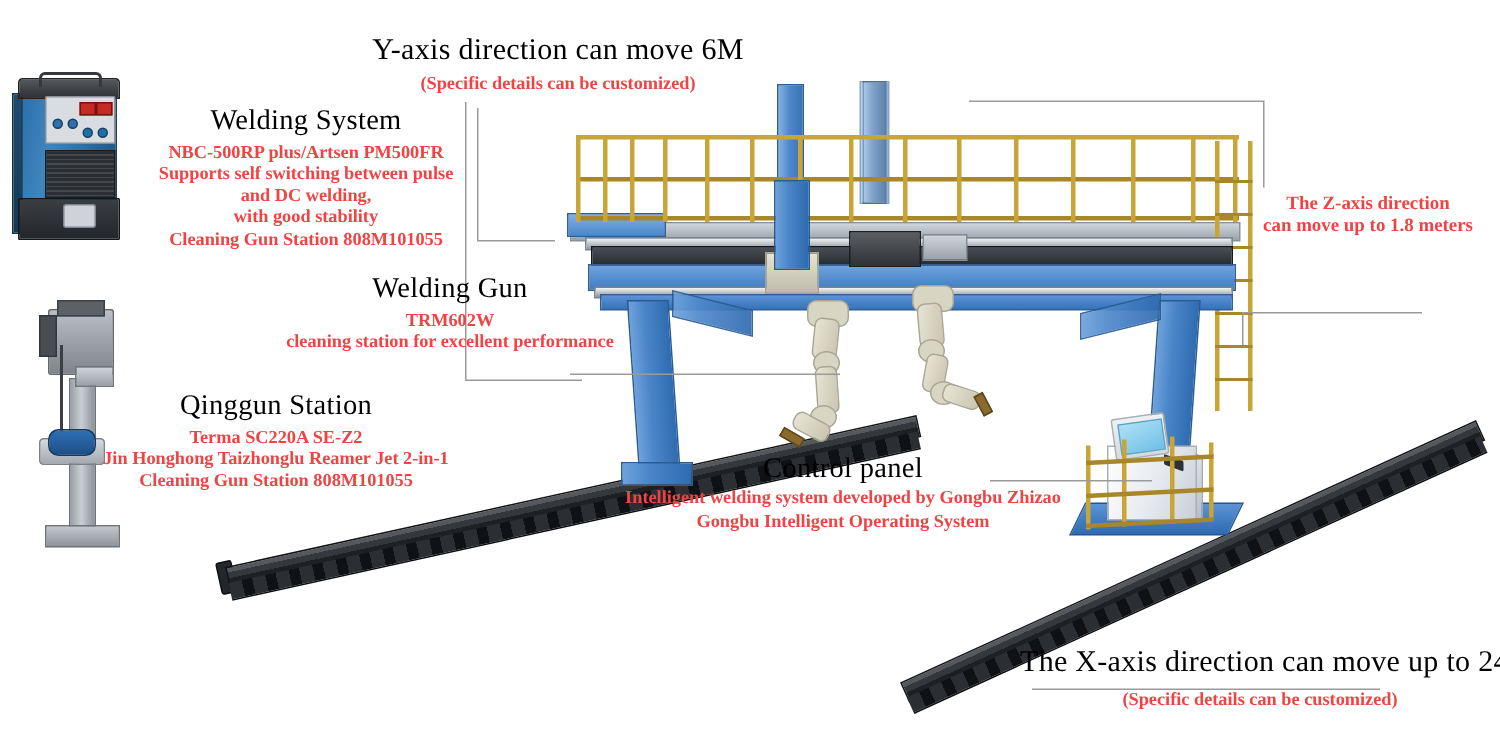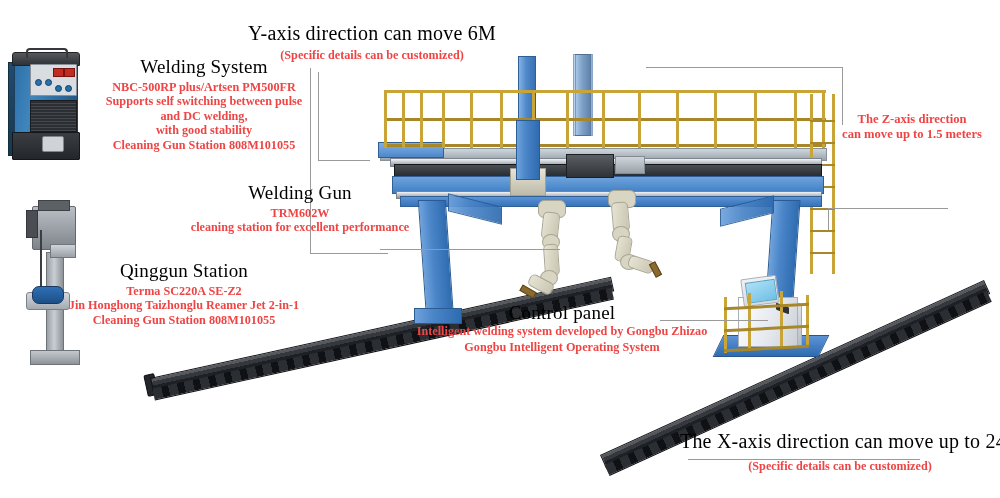--- a/index.html
+++ b/index.html
@@ -268,21 +268,21 @@
 
   <div class="ln lnh" style="left:660px;top:320px;width:108px;"></div>
 
   <div class="ln lnh" style="left:688px;top:459px;width:232px;"></div>
 
   <div class="cal" style="left:232px;top:22px;width:280px;">
     <div class="hd h-lg">Y-axis direction can move 6M</div>
     <div class="sub s-12" style="margin-top:3px;">(Specific details can be customized)</div>
   </div>
 
-  <div class="cal" style="left:86px;top:56px;width:236px;text-align:center;">
+  <div class="cal" style="left:86px;top:70px;width:236px;text-align:center;">
     <div class="hd h-md">Welding System</div>
     <div class="sub s-12" style="margin-top:2px;">NBC-500RP plus/Artsen PM500FR</div>
     <div class="sub s-12">Supports self switching between pulse</div>
     <div class="sub s-12">and DC welding,</div>
     <div class="sub s-12">with good stability</div>
     <div class="sub s-12">Cleaning Gun Station 808M101055</div>
   </div>
 
   <div class="cal" style="left:160px;top:182px;width:280px;">
     <div class="hd h-md">Welding Gun</div>
@@ -296,23 +296,23 @@
     <div class="sub s-12">Jin Honghong Taizhonglu Reamer Jet 2-in-1</div>
     <div class="sub s-12">Cleaning Gun Station 808M101055</div>
   </div>
 
   <div class="cal" style="left:392px;top:302px;width:340px;">
     <div class="hd h-md">Control panel</div>
     <div class="sub s-12">Intelligent welding system developed by Gongbu Zhizao</div>
     <div class="sub s-12" style="margin-top:2px;">Gongbu Intelligent Operating System</div>
   </div>
 
-  <div class="cal" style="left:826px;top:112px;width:172px;">
+  <div class="cal" style="left:826px;top:128px;width:172px;">
     <div class="sub s-13">The Z-axis direction</div>
-    <div class="sub s-13">can move up to 1.5 meters</div>
+    <div class="sub s-13">can move up to 1.8 meters</div>
   </div>
 
 
   <div class="cal" style="left:680px;top:430px;width:320px;">
     <div class="hd h-lg">The X-axis direction can move up to 24M</div>
     <div class="sub s-12" style="margin-top:6px;">(Specific details can be customized)</div>
   </div>
 
 </div>
 

